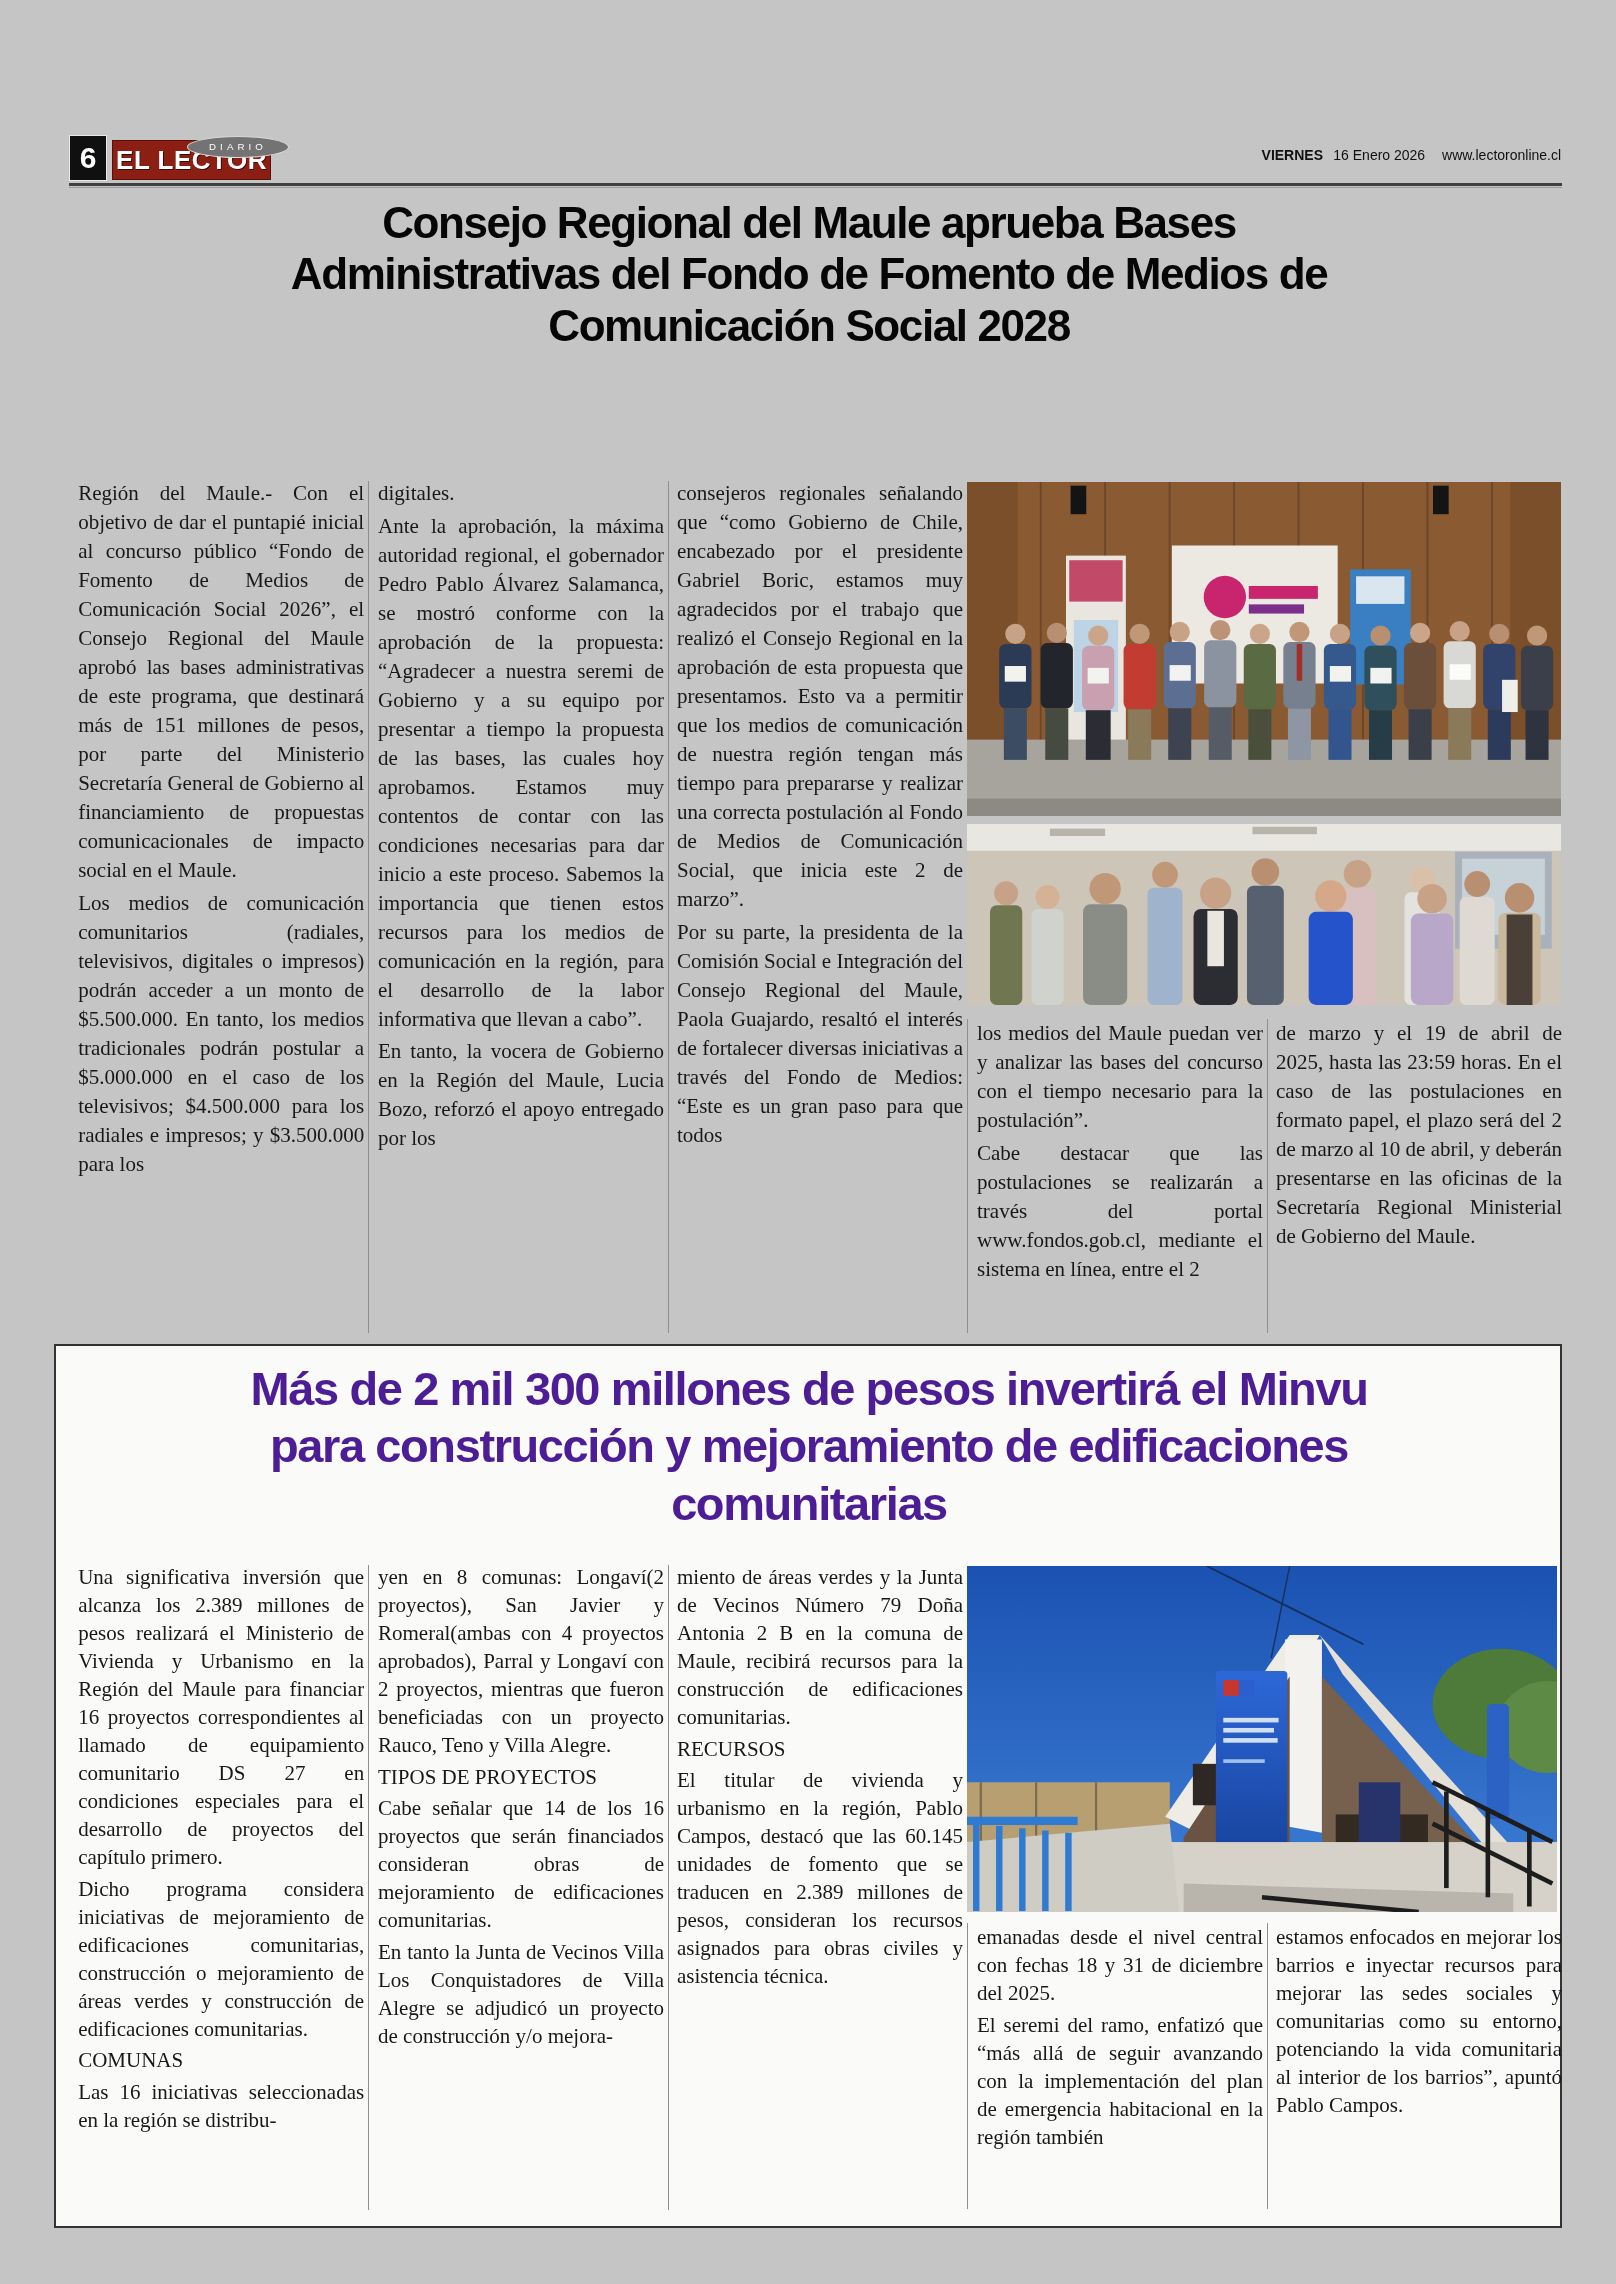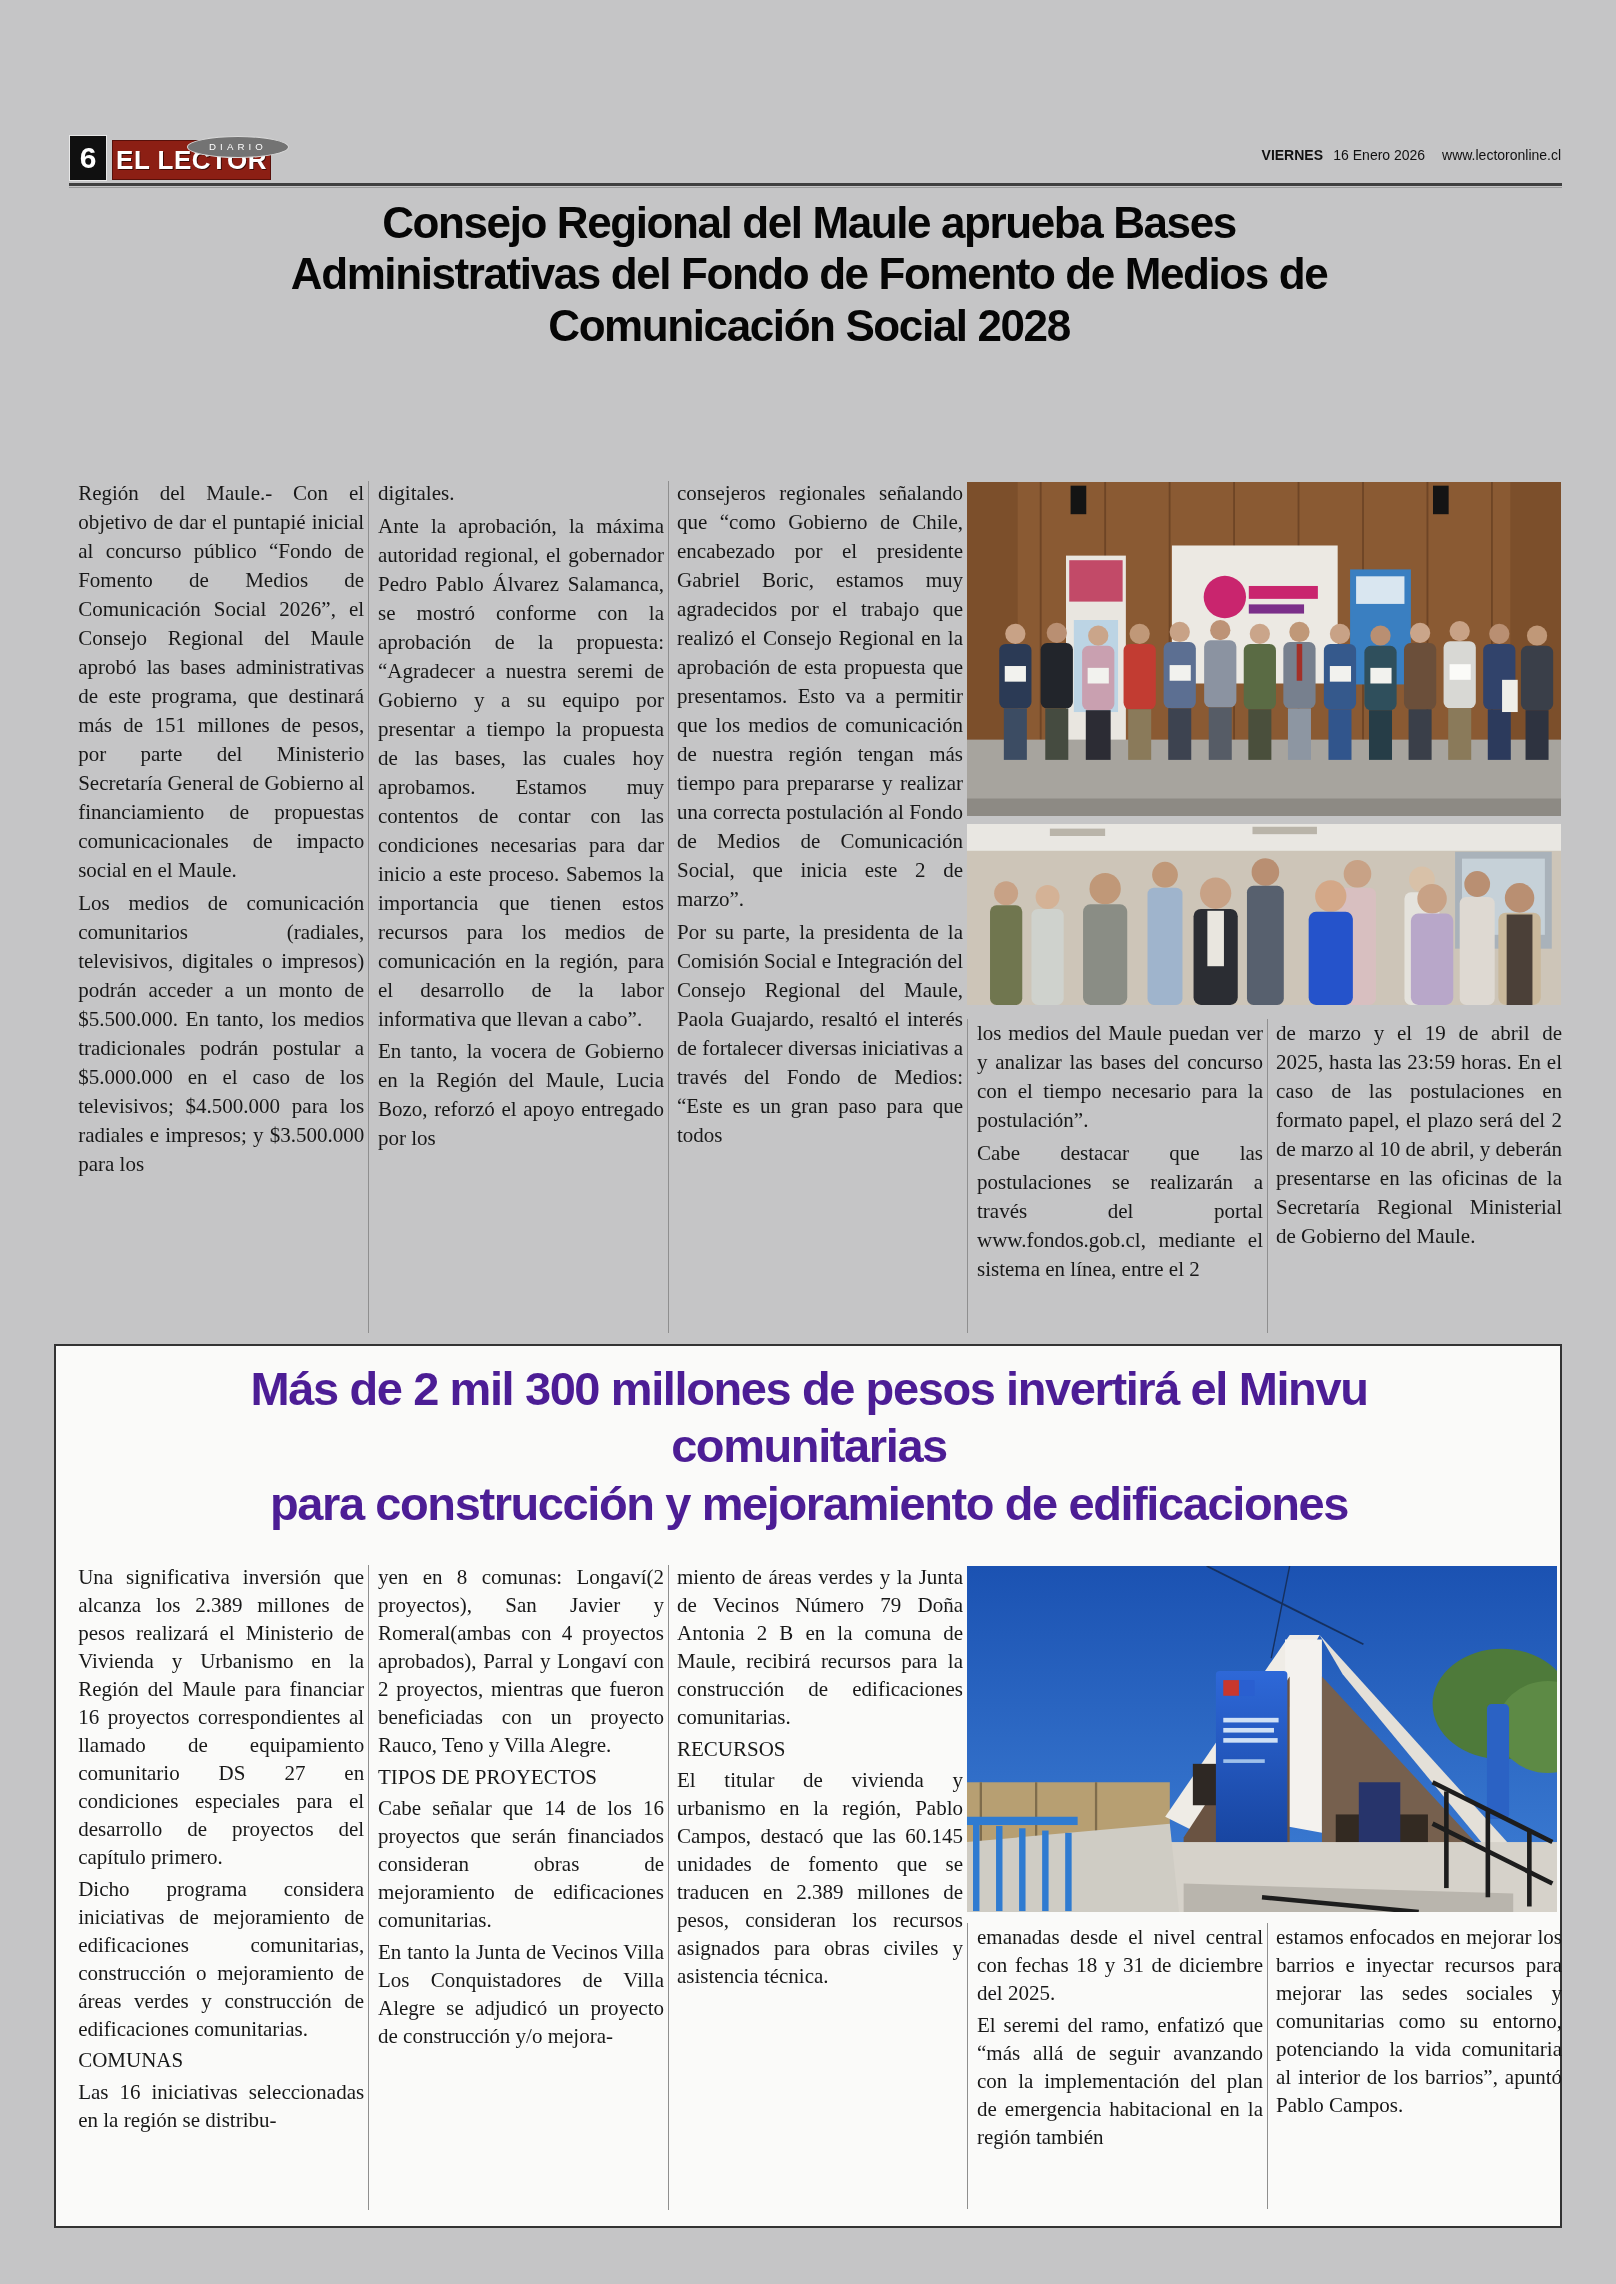--- a/index.html
+++ b/index.html
@@ -306,22 +306,22 @@
             <rect x="1154" y="192" width="92" height="200" rx="16" fill="#c9b89b"></rect>
             <rect x="1172" y="196" width="56" height="196" fill="#4b4038"></rect>
         </g>
       </svg>
     </div>
   </div>
 
   <div class="a2-box"></div>
   <div class="a2-headline">
       <div class="headline-line">Más de 2 mil 300 millones de pesos invertirá el Minvu</div>
+      <div class="headline-line">para construcción y mejoramiento de edificaciones</div>
       <div class="headline-line">comunitarias</div>
-      <div class="headline-line">para construcción y mejoramiento de edificaciones</div>
     </div>
 
   <div class="a2-body">
     <div class="news-col c1">
         <div class="para">Una significativa inversión que alcanza los 2.389 millones de pesos realizará el Ministerio de Vivienda y Urbanismo en la Región del Maule para financiar 16 proyectos correspondientes al llamado de equipamiento comunitario DS 27 en condiciones especiales para el desarrollo de proyectos del capítulo primero.</div>
         <div class="para">Dicho programa considera iniciativas de mejoramiento de edificaciones comunitarias, construcción o mejoramiento de áreas verdes y construcción de edificaciones comunitarias.</div>
         <div class="para">COMUNAS</div>
         <div class="para">Las 16 iniciativas seleccionadas en la región se distribu-</div>
       </div>
     <div class="news-col c2">

